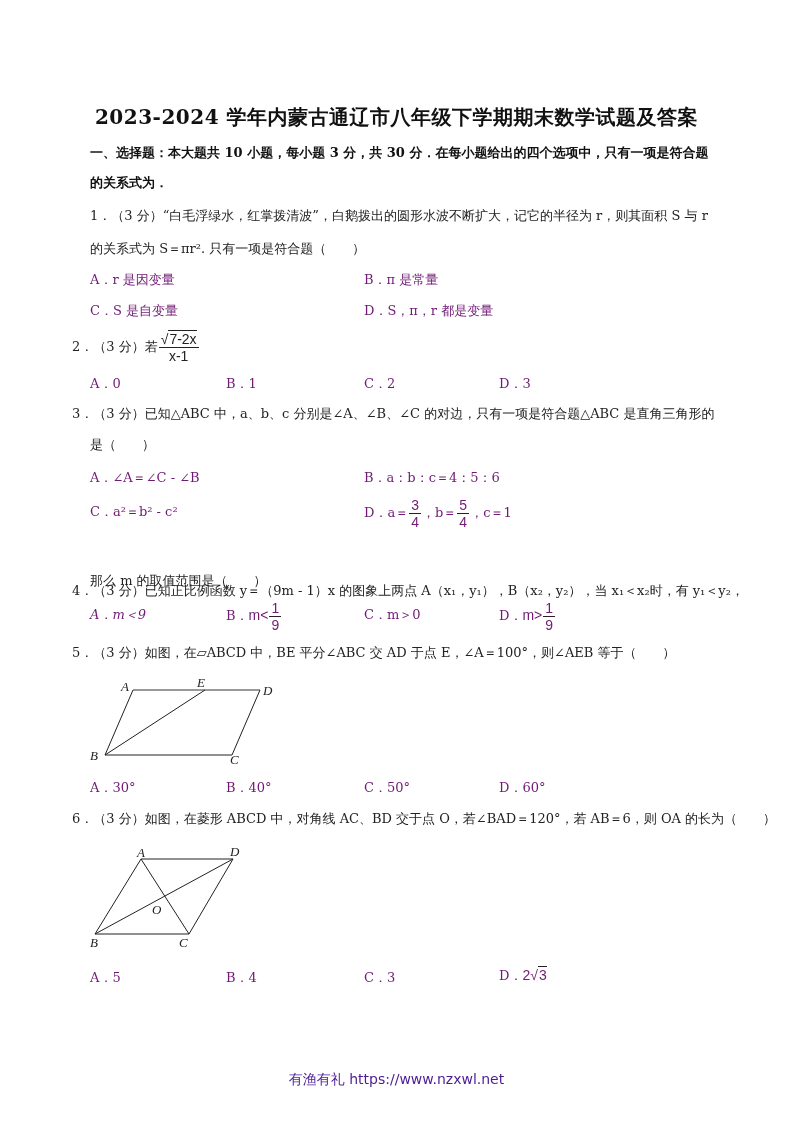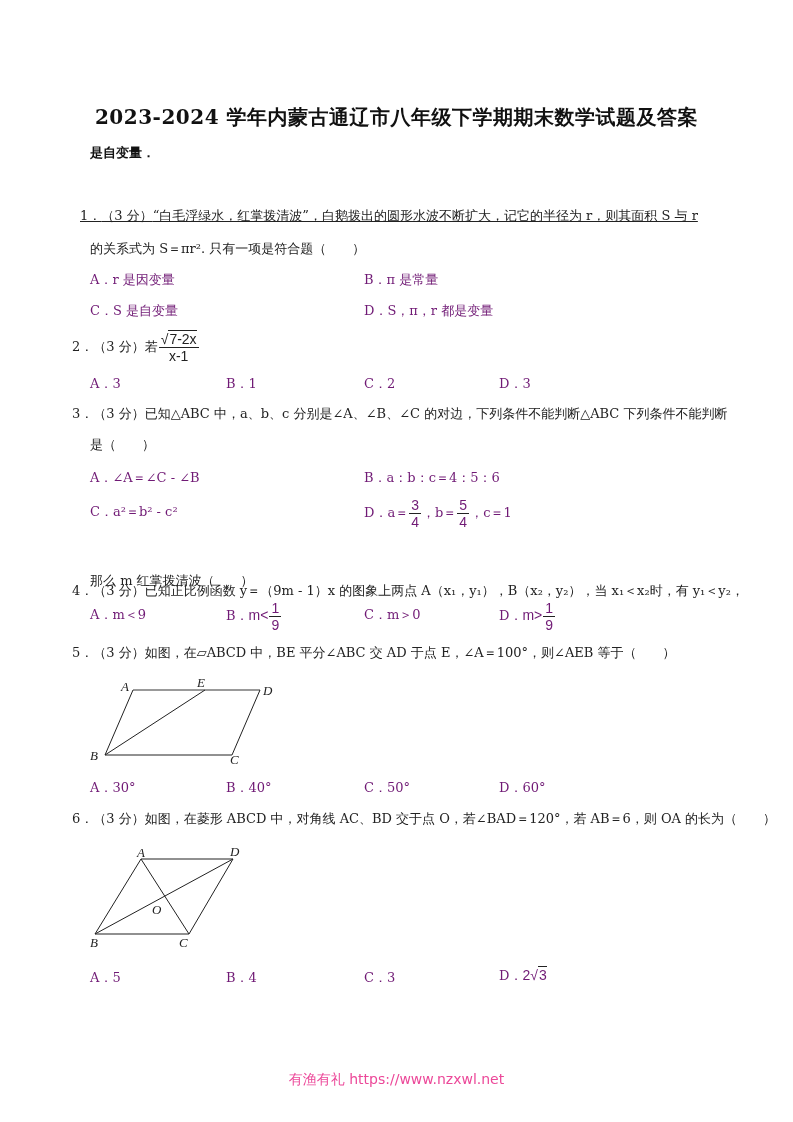--- a/index.html
+++ b/index.html
@@ -7,68 +7,69 @@
          font-family: "DejaVu Serif", "Liberation Serif", serif; color: #222; }
   .abs { position: absolute; }
   .title { left: 0; width: 793px; top: 104px; text-align: center; font-size: 20px; font-weight: bold; color: #111; letter-spacing: 0.5px; }
   .section { left: 90px; width: 630px; font-size: 13px; font-weight: bold; color: #111; line-height: 30px; }
   .q { font-size: 13px; color: #222; white-space: nowrap; }
   .opt { font-size: 13px; color: #701a75; white-space: nowrap; }
   .frac { display: inline-block; vertical-align: middle; text-align: center; font-family: "Liberation Sans", sans-serif; font-size: 14px; line-height: 16px; margin: 0 1px; }
   .frac .num { display: block; border-bottom: 1px solid #222; padding: 0 2px; }
   .frac .den { display: block; padding: 0 2px; }
   .sqrt { border-top: 1px solid #222; padding-left: 1px; }
-  .footer { left: 0; width: 793px; top: 1071px; text-align: center; font-family: "DejaVu Sans", sans-serif; font-size: 14px; color: #ec4899; }
+  .footer { left: 0; width: 793px; top: 1071px; text-align: center; font-family: "DejaVu Sans", sans-serif; font-size: 14px; color: #4c1d95; }
   svg text { font-family: "Liberation Serif", serif; font-style: italic; font-size: 13px; fill: #222; }
 </style>
 </head>
 <body>
 
 <div class="abs title">2023-2024 学年内蒙古通辽市八年级下学期期末数学试题及答案</div>
 
 <div class="abs section" style="top:138px;">
-  <div>是自变量．</div>
+  <div>一、选择题：本大题共 10 小题，每小题 3 分，共 30 分．在每小题给出的四个选项中，只有一项是符合题</div>
+  <div>的关系式为．</div>
 </div>
 
-<div class="abs q" style="left:80px;top:207px;text-decoration:underline;">
+<div class="abs q" style="left:90px;top:207px;">
   <span>1．</span><span>（3 分）</span><span>“白毛浮绿水，红掌拨清波”，白鹅拨出的圆形水波不断扩大，记它的半径为 r，则其面积 S 与 r</span>
 </div>
 <div class="abs q" style="left:90px;top:240px;">的关系式为 S＝πr². 只有一项是符合题（　　）</div>
 <div class="abs opt" style="left:90px;top:271px;">A．r 是因变量</div>
 <div class="abs opt" style="left:364px;top:271px;">B．π 是常量</div>
 <div class="abs opt" style="left:90px;top:302px;">C．S 是自变量</div>
 <div class="abs opt" style="left:364px;top:302px;">D．S，π，r 都是变量</div>
 
 <div class="abs q" style="left:72px;top:331px;">
   <span>2．</span><span>（3 分）</span><span>若</span><span class="frac"><span class="num">√<span class="sqrt">7-2x</span></span><span class="den">x-1</span></span>
 </div>
-<div class="abs opt" style="left:90px;top:375px;">A．3</div>
+<div class="abs opt" style="left:90px;top:375px;">A．0</div>
 <div class="abs opt" style="left:226px;top:375px;">B．1</div>
 <div class="abs opt" style="left:364px;top:375px;">C．2</div>
 <div class="abs opt" style="left:499px;top:375px;">D．3</div>
 
 <div class="abs q" style="left:72px;top:405px;">
-  <span>3．</span><span>（3 分）</span><span>已知△ABC 中，a、b、c 分别是∠A、∠B、∠C 的对边，下列条件不能判断△ABC 下列条件不能判断</span>
+  <span>3．</span><span>（3 分）</span><span>已知△ABC 中，a、b、c 分别是∠A、∠B、∠C 的对边，只有一项是符合题△ABC 是直角三角形的</span>
 </div>
 <div class="abs q" style="left:90px;top:436px;">是（　　）</div>
 <div class="abs opt" style="left:90px;top:469px;">A．∠A＝∠C - ∠B</div>
 <div class="abs opt" style="left:364px;top:469px;">B．a：b：c＝4：5：6</div>
 <div class="abs opt" style="left:90px;top:503px;">C．a²＝b² - c²</div>
 <div class="abs opt" style="left:364px;top:497px;">
   <span>D．</span><span>a＝</span><span class="frac"><span class="num">3</span><span class="den">4</span></span><span>，b＝</span><span class="frac"><span class="num">5</span><span class="den">4</span></span><span>，c＝1</span>
 </div>
 
 <div class="abs q" style="left:72px;top:582px;">
   <span>4．</span><span>（3 分）</span><span>已知正比例函数 y＝（9m - 1）x 的图象上两点 A（x₁，y₁），B（x₂，y₂），当 x₁＜x₂时，有 y₁＜y₂，</span>
 </div>
 
 <div class="abs q" style="left:90px;top:572px;"></div>
 
-<div class="abs q" style="left:90px;top:572px;">那么 m 红掌拨清波（　　）</div>
-<div class="abs opt" style="left:90px;top:606px;">A．m＜9</div>
+<div class="abs q" style="left:90px;top:572px;">那么 m 的取值范围是（　　）</div>
+<div class="abs opt" style="left:90px;top:606px;font-style:italic;">A．m＜9</div>
 <div class="abs opt" style="left:226px;top:600px;">
   <span>B．</span><span style="font-family:'Liberation Sans',sans-serif;font-size:14px;">m&lt;</span><span class="frac"><span class="num">1</span><span class="den">9</span></span>
 </div>
 <div class="abs opt" style="left:364px;top:606px;">C．m＞0</div>
 <div class="abs opt" style="left:499px;top:600px;">
   <span>D．</span><span style="font-family:'Liberation Sans',sans-serif;font-size:14px;">m&gt;</span><span class="frac"><span class="num">1</span><span class="den">9</span></span>
 </div>
 
 <div class="abs q" style="left:72px;top:644px;">
   <span>5．</span><span>（3 分）</span><span>如图，在▱ABCD 中，BE 平分∠ABC 交 AD 于点 E，∠A＝100°，则∠AEB 等于（　　）</span>

